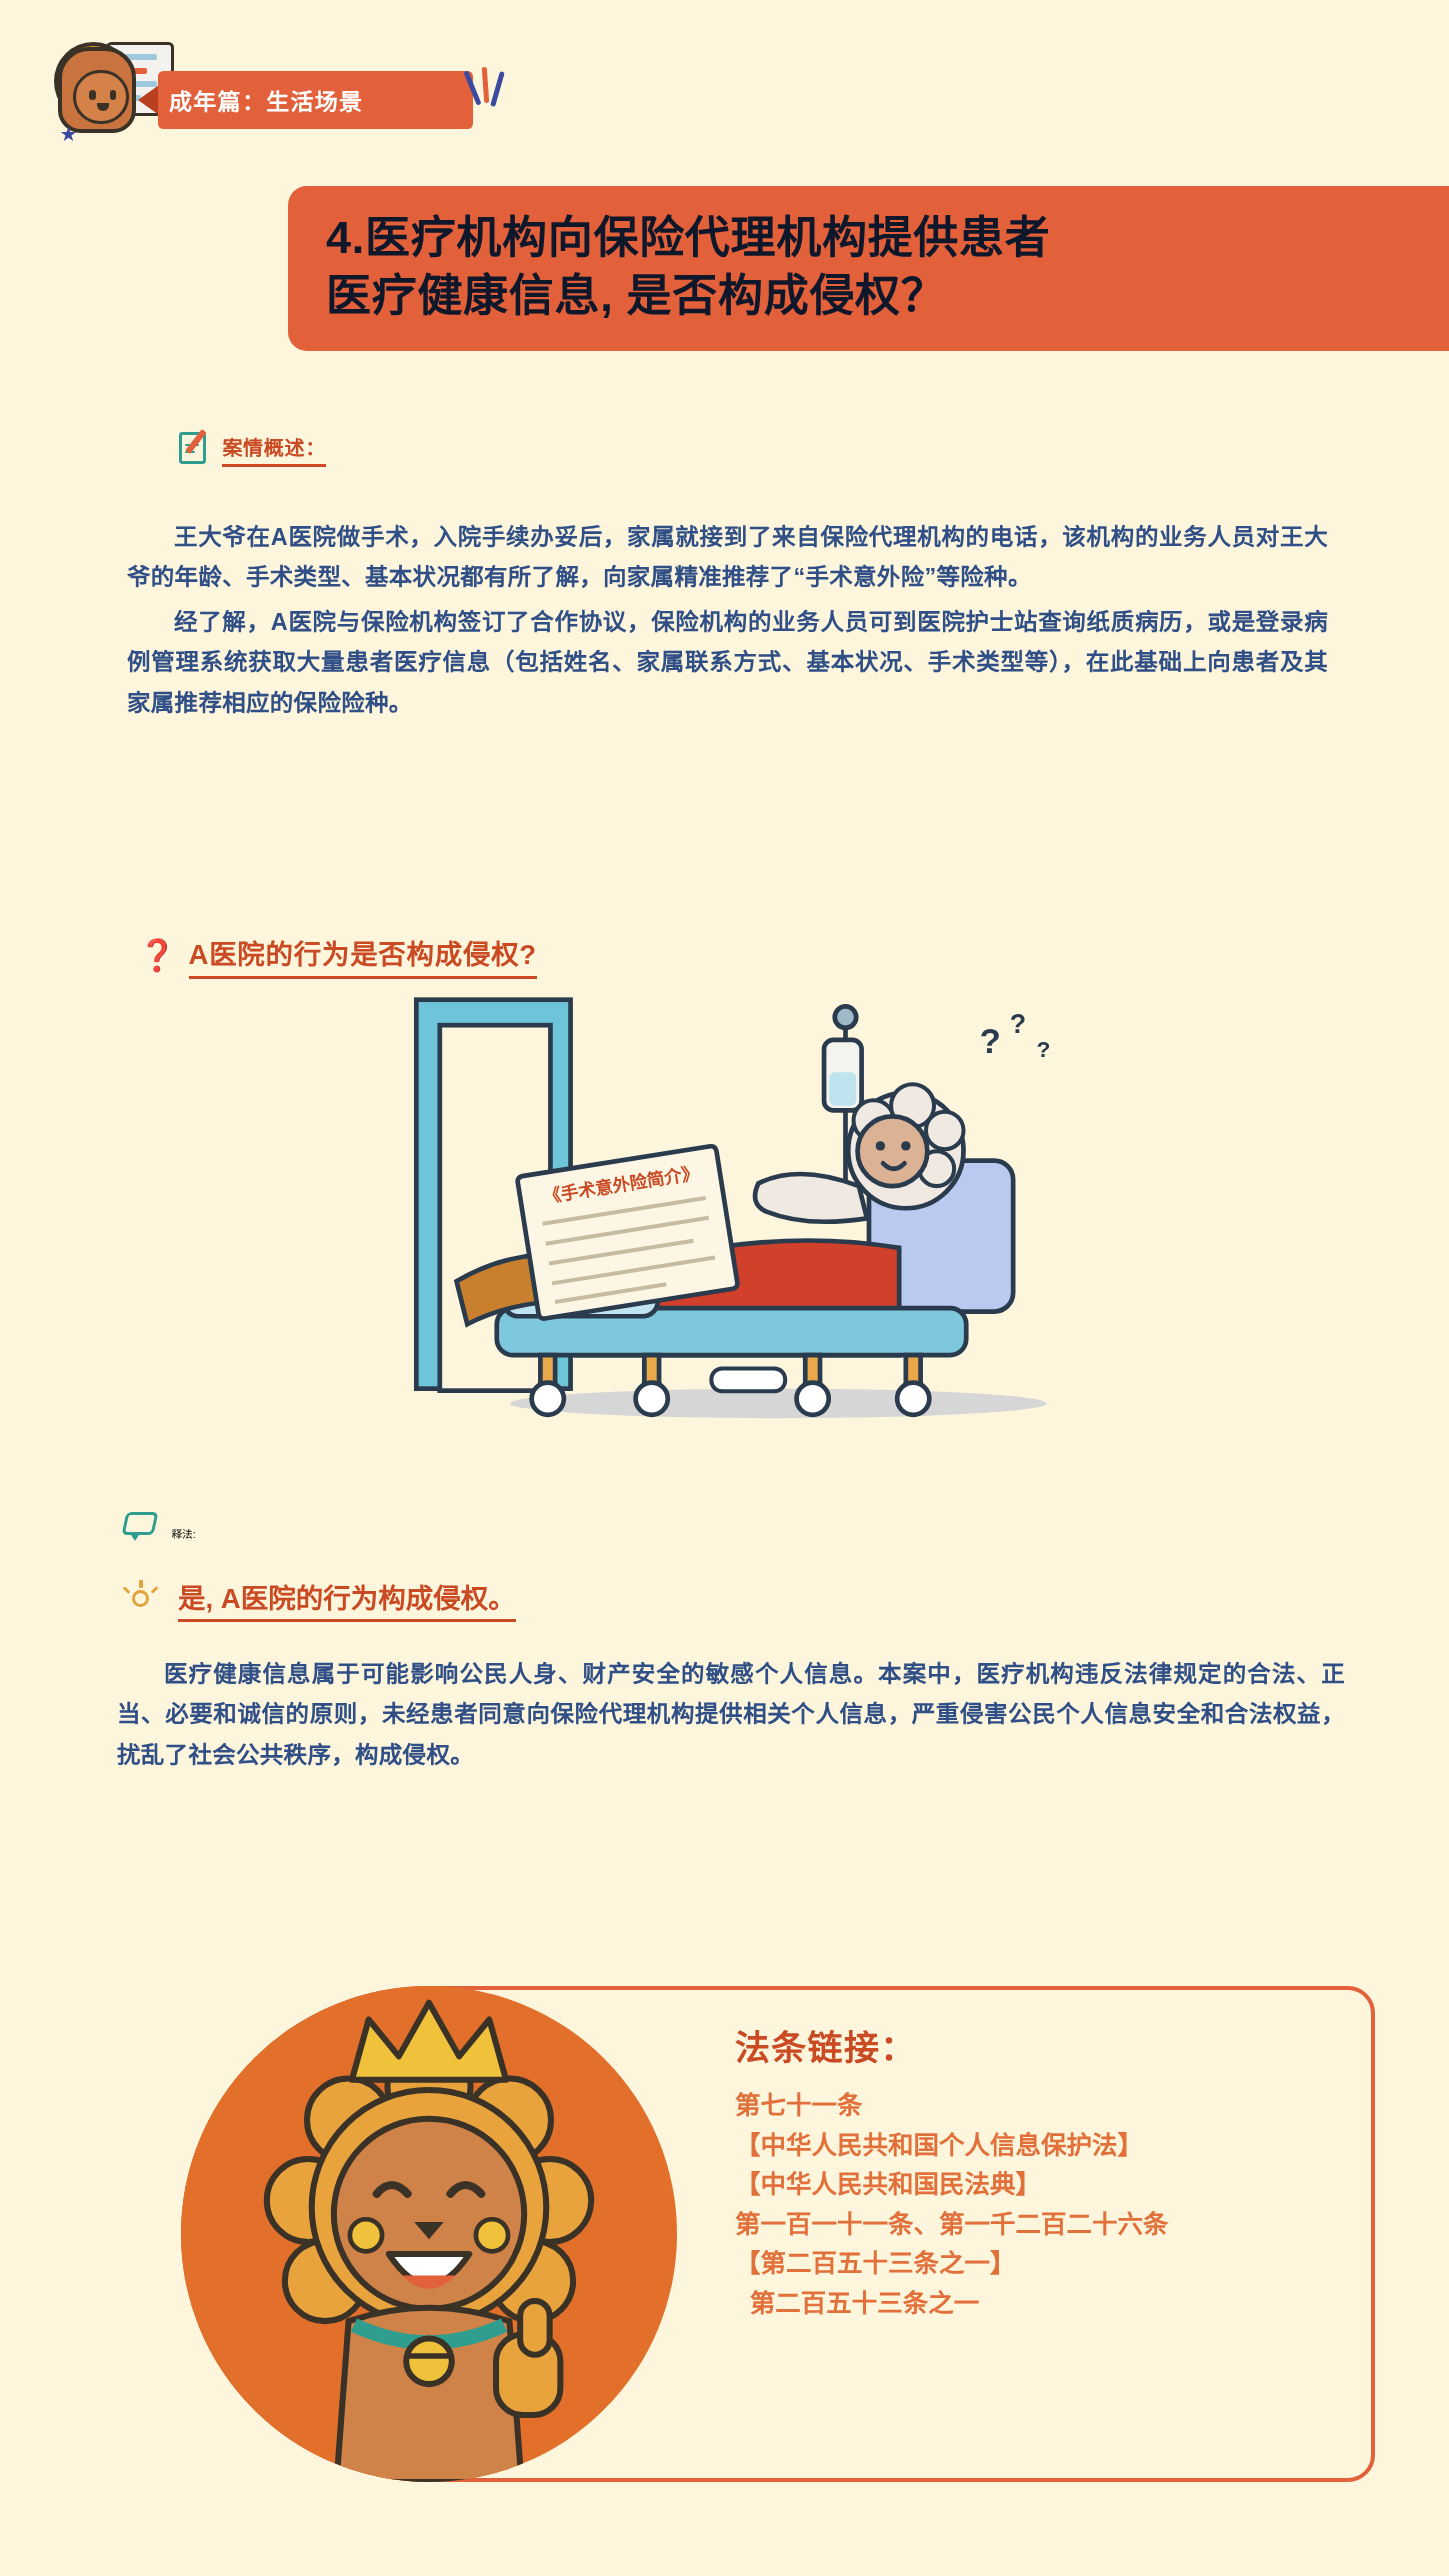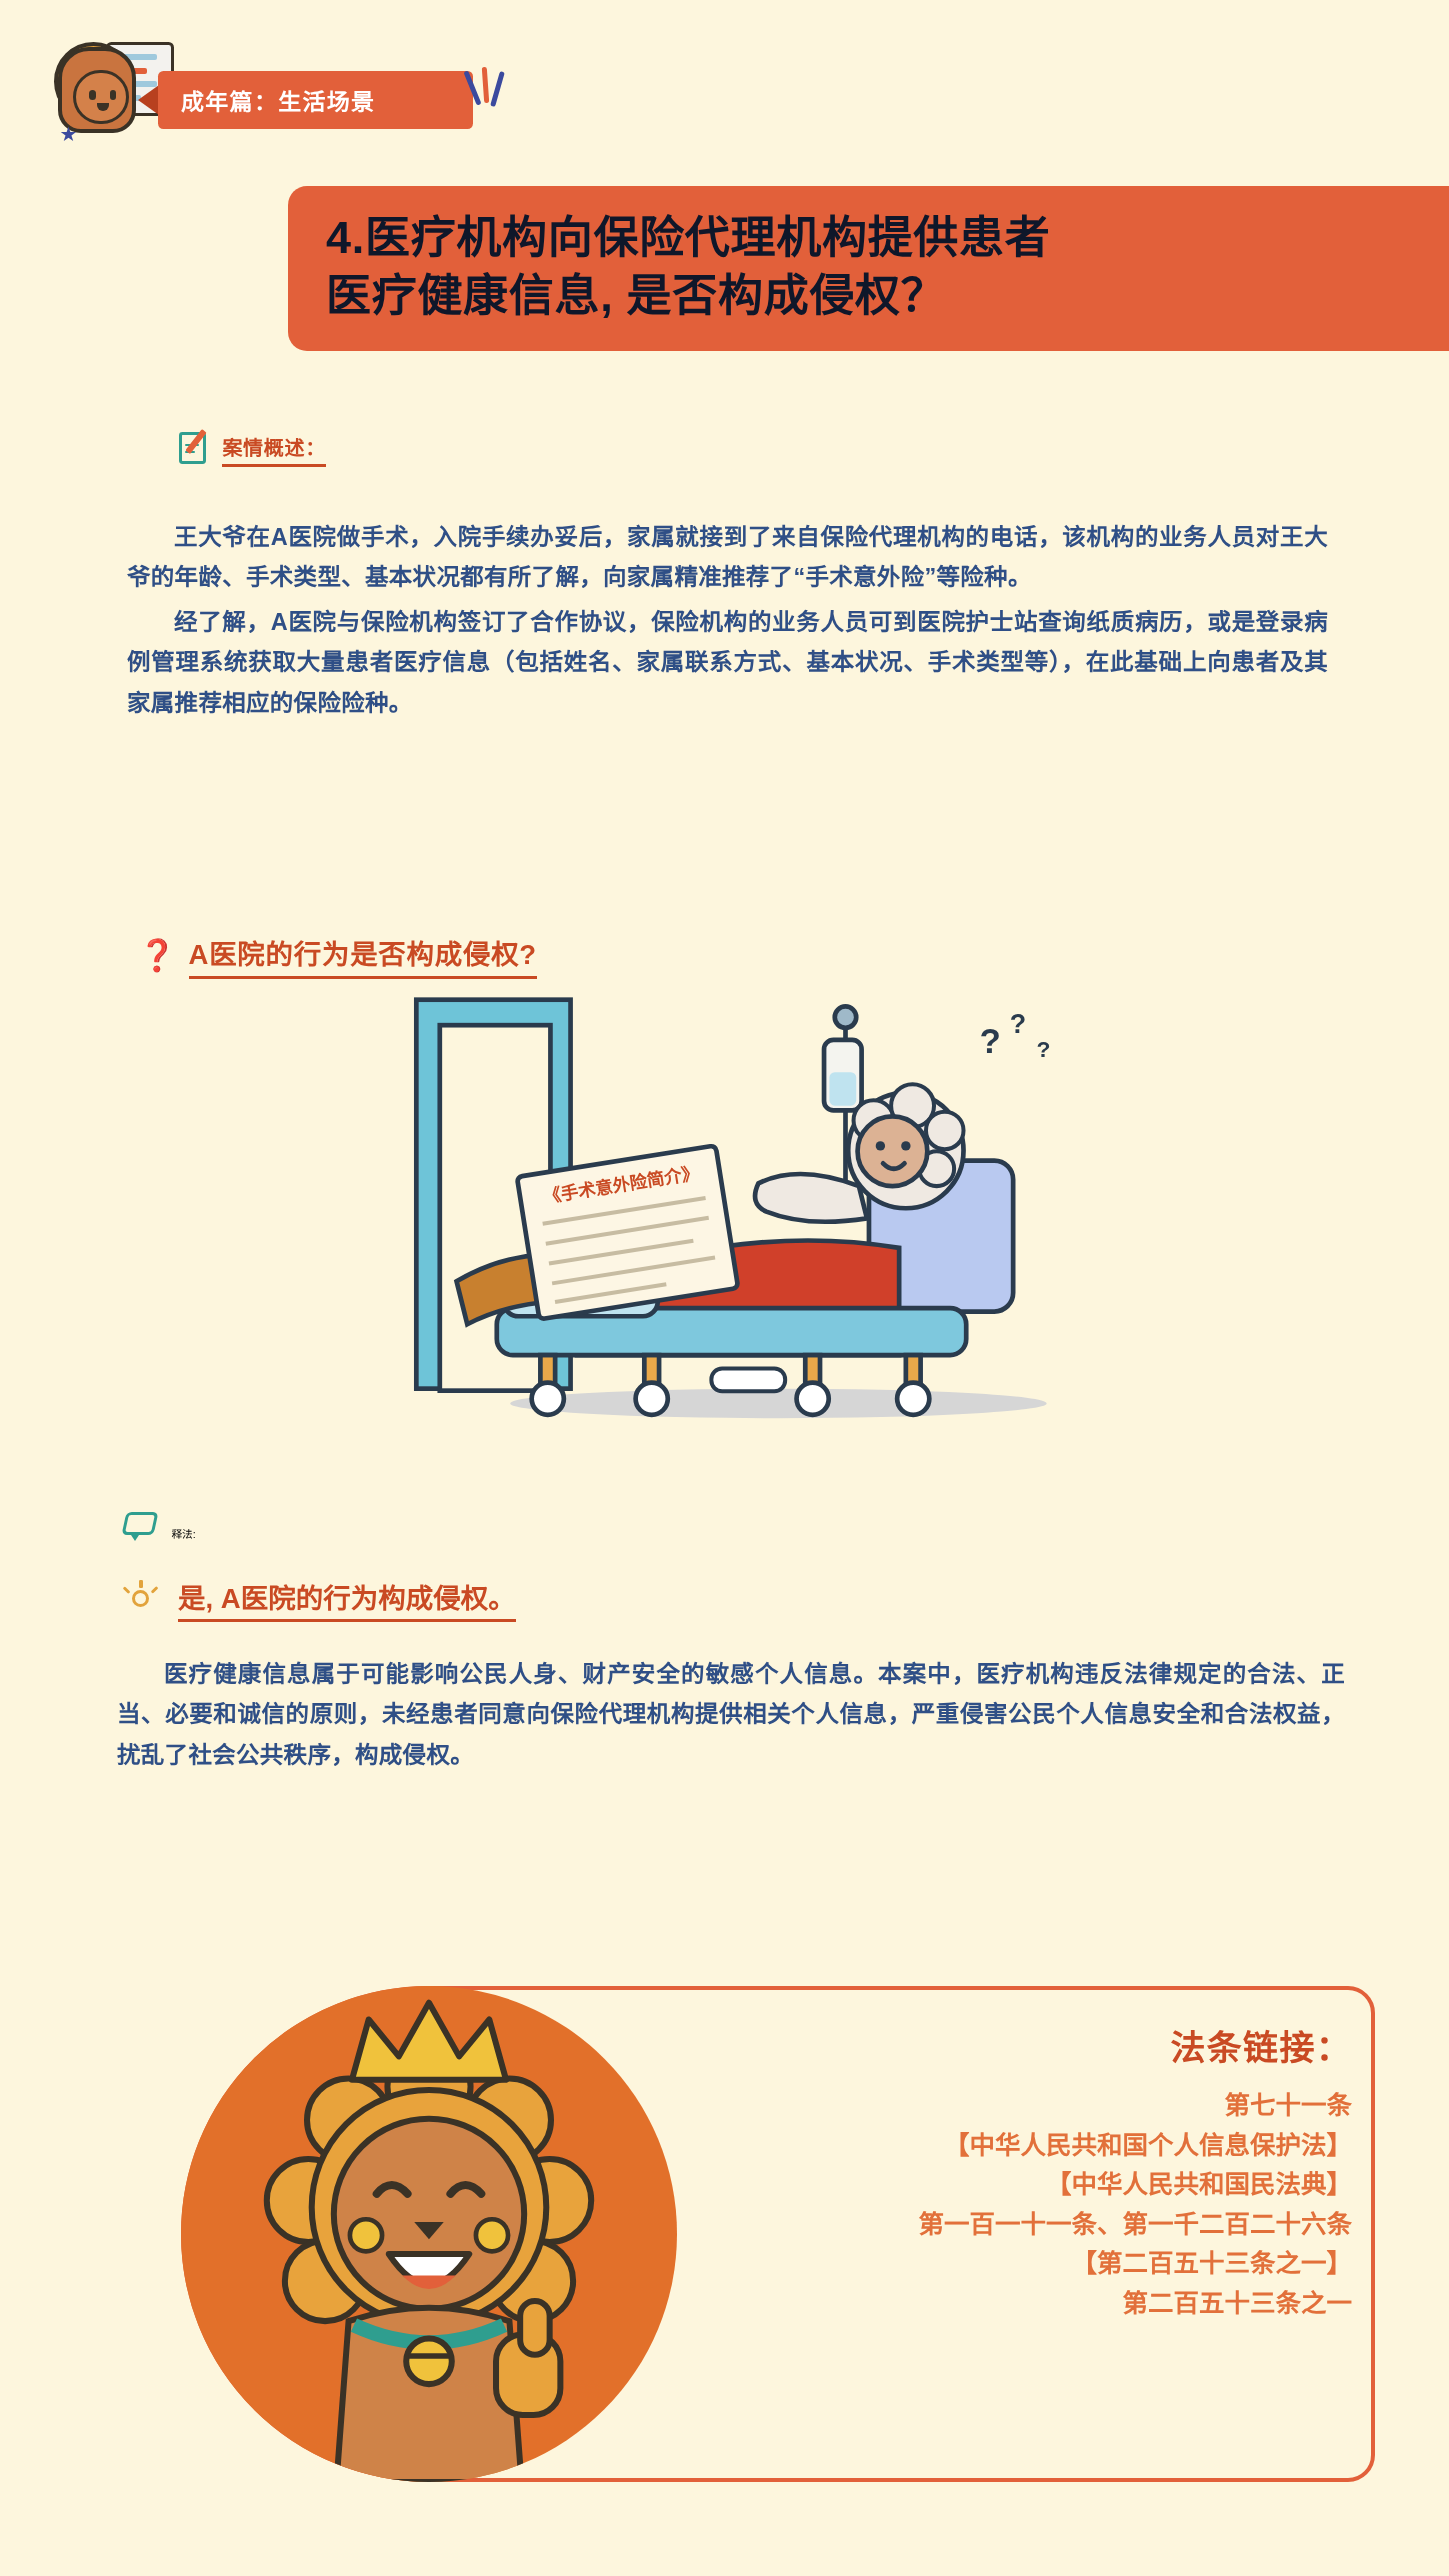--- a/index.html
+++ b/index.html
@@ -17,21 +17,21 @@
   .ribbon {
     position: absolute;
     top: 71px;
     left: 158px;
     height: 58px;
     min-width: 315px;
     background: #e2603a;
     border-radius: 5.4px;
     display: flex;
     align-items: center;
-    padding: 0 23px;
+    padding: 0 11px;
     box-sizing: border-box;
   }
   .ribbon-text {
     color: #ffffff;
     font-size: 23px;
     font-weight: bold;
     letter-spacing: 1.3px;
     white-space: nowrap;
   }
   .ribbon-tail-left {
@@ -337,21 +337,20 @@
     height: 496px;
     border-radius: 50%;
     background: #e2702a;
     overflow: hidden;
   }
   .law-content {
     position: absolute;
     top: 2019px;
     left: 735px;
     width: 617px;
-    text-align: right;
   }
   .law-title {
     font-size: 35px;
     font-weight: bold;
     color: #c94a23;
     margin-bottom: 16px;
     letter-spacing: 1.3px;
   }
   .law-line {
     font-size: 25.5px;

